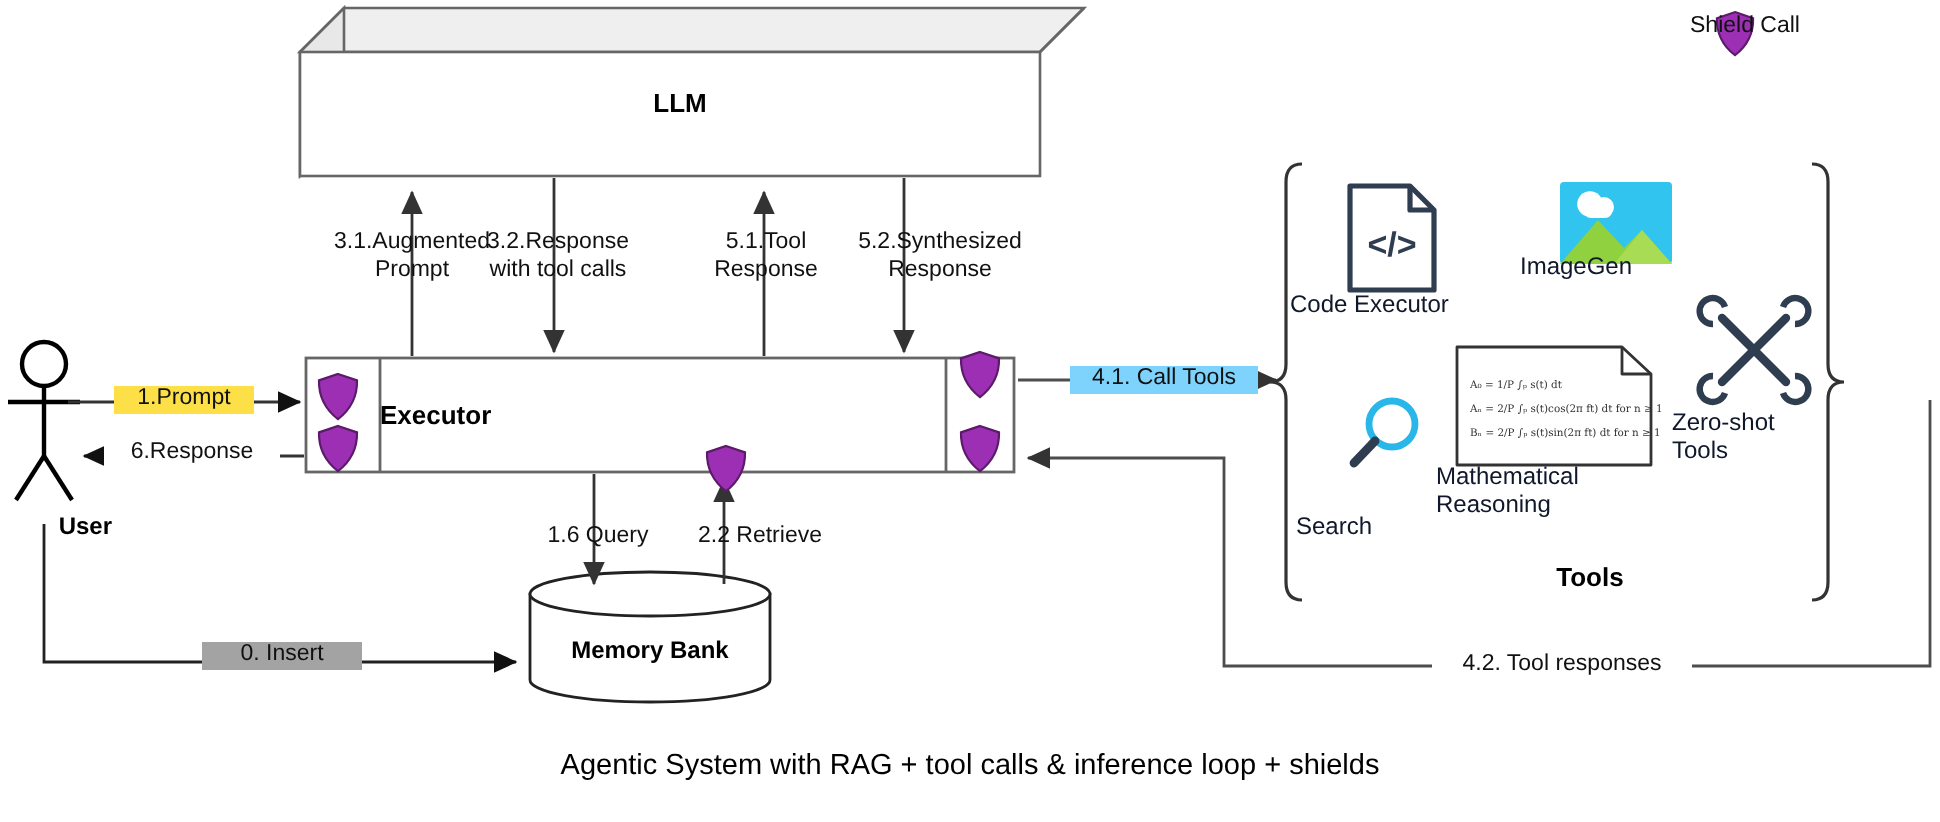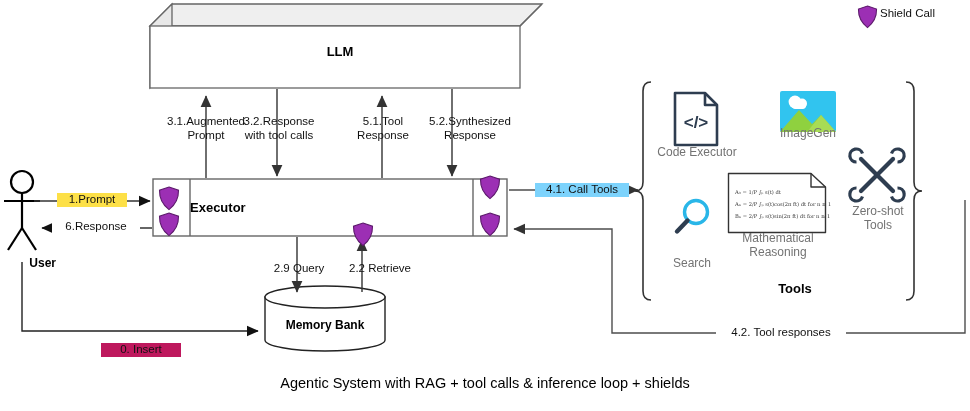--- a/index.html
+++ b/index.html
@@ -7,23 +7,23 @@
        font-family:"Liberation Sans","DejaVu Sans",sans-serif;color:#000;}
   .abs{position:absolute;}
   svg{overflow:visible;}
   #llm-label{left:150px;top:44px;width:380px;text-align:center;font-weight:bold;font-size:13px;}
   #exec-label{left:190px;top:200px;width:283px;text-align:left;font-weight:bold;font-size:13px;}
   #mem-label{left:265px;top:318px;width:120px;text-align:center;font-weight:bold;font-size:12px;}
   #user-label{left:0px;top:256px;width:56px;text-align:right;font-weight:bold;font-size:12px;}
 
   .shield{display:block;}
   .arrowlbl{position:absolute;font-size:11.5px;line-height:13.5px;text-align:center;color:#111;white-space:pre-line;}
-  .toolname{position:absolute;font-size:12px;line-height:14px;text-align:center;color:#737373;white-space:pre-line;}
+  .toolname{position:absolute;font-size:12px;line-height:14px;color:#0f172a;white-space:pre-line;}
   #caption{left:0;top:375px;width:970px;text-align:center;font-size:14.5px;color:#000000;}
-  #legend-text{left:880px;top:7px;font-size:11.5px;color:#111;}
+  #legend-text{left:845px;top:7px;font-size:11.5px;color:#111;}
   #tools-title{left:715px;top:281px;width:160px;text-align:center;font-weight:bold;font-size:13px;}
 </style>
 </head>
 <body>
 
 <svg class="abs" style="left:0;top:0" width="970" height="411">
   <defs>
     <marker id="ah" markerWidth="9" markerHeight="9" refX="8" refY="4.5" orient="auto">
       <path d="M0,0.6 L8.5,4.5 L0,8.4 z" fill="#333"></path>
     </marker>
@@ -122,23 +122,23 @@
 <div class="arrowlbl" style="left:140px;top:115px;width:132px">3.1.Augmented
 Prompt</div>
 <div class="arrowlbl" style="left:227px;top:115px;width:104px">3.2.Response
 with tool calls</div>
 <div class="arrowlbl" style="left:339px;top:115px;width:88px">5.1.Tool
 Response</div>
 <div class="arrowlbl" style="left:419px;top:115px;width:102px">5.2.Synthesized
 Response</div>
 <div class="arrowlbl" style="left:57px;top:193px;width:70px;background:#fde047">1.Prompt</div>
 <div class="arrowlbl" style="left:52px;top:220px;width:88px;background:#fff">6.Response</div>
-<div class="arrowlbl" style="left:262px;top:262px;width:74px">2.9 Query</div>
+<div class="arrowlbl" style="left:262px;top:262px;width:74px">1.6 Query</div>
 <div class="arrowlbl" style="left:334px;top:262px;width:92px">2.2 Retrieve</div>
-<div class="arrowlbl" style="left:101px;top:343px;width:80px;background:#be185d">0. Insert</div>
+<div class="arrowlbl" style="left:101px;top:321px;width:80px;background:#a3a3a3">0. Insert</div>
 <div class="arrowlbl" style="left:535px;top:183px;width:94px;background:#7dd3fc">4.1. Call Tools</div>
 <div class="arrowlbl" style="left:716px;top:326px;width:130px;background:#fff">4.2. Tool responses</div>
 
 <svg class="abs" style="left:672px;top:90px" width="48" height="58" viewBox="0 0 48 58">
   <path d="M3 3 H33 L45 15 V55 H3 Z" fill="#fff" stroke="#2e3d50" stroke-width="2.6" stroke-linejoin="round"></path>
   <path d="M33 3 V15 H45" fill="none" stroke="#2e3d50" stroke-width="2.6" stroke-linejoin="round"></path>
   <text x="24" y="38" text-anchor="middle" font-family="Liberation Sans, sans-serif" font-size="17" font-weight="bold" fill="#2e3d50">&lt;/&gt;</text>
 </svg>
 <div class="toolname" style="left:645px;top:145px;width:104px">Code Executor</div>
 

